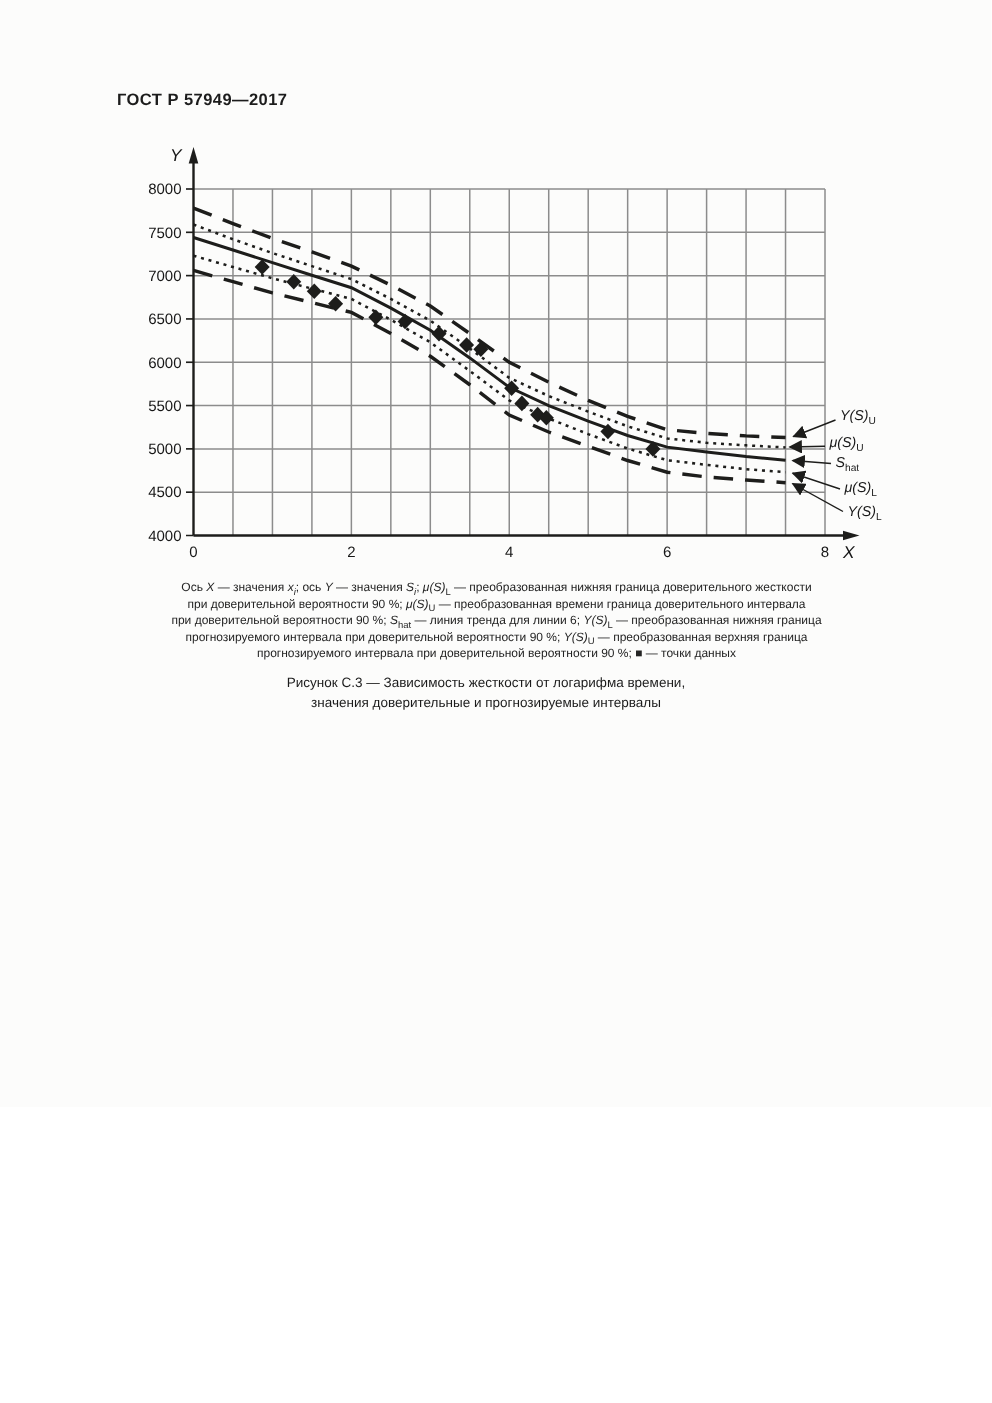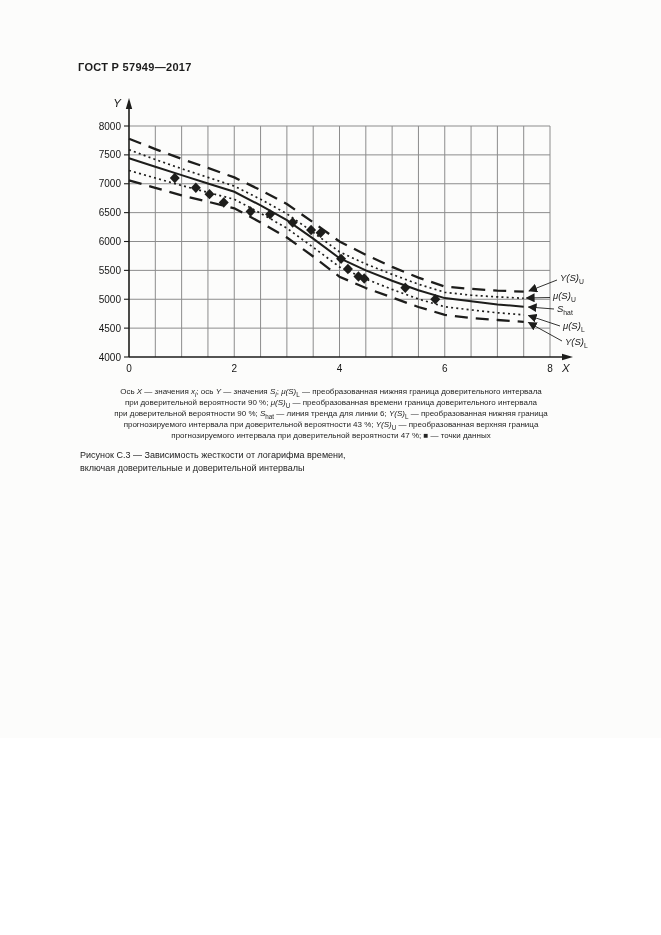--- a/index.html
+++ b/index.html
@@ -18,22 +18,22 @@
     position:absolute;font-size:9.5px;font-style:italic;white-space:nowrap;color:#191919;
   }
   .legend-label sub{font-size:6.8px;font-style:normal;line-height:0;}
   .caption{
     position:absolute;left:66px;top:386px;width:530px;
     text-align:center;font-size:8px;line-height:11px;color:#242424;
   }
   .caption .it{font-style:italic;}
   .caption sub{font-size:6.3px;line-height:0;}
   .fig-title{
-    position:absolute;left:80px;top:449px;width:520px;
-    font-size:9px;line-height:12.5px;color:#1c1c1c;
+    position:absolute;left:64px;top:449px;width:520px;
+    text-align:center;font-size:9px;line-height:12.5px;color:#1c1c1c;
   }
   .page-num{position:absolute;left:78px;top:841px;font-size:10px;}
 </style>
 </head>
 <body>
 
 <div class="page">
   <div class="header">ГОСТ Р 57949—2017</div>
 
   <svg id="chart-svg" width="661" height="385">
@@ -123,26 +123,26 @@
     </svg>
   <div id="legend">
       <span class="legend-label" style="left: 560px; top: 272px;"><span>Y(S)</span><sub>U</sub></span>
       <span class="legend-label" style="left: 553px; top: 290px;"><span>μ(S)</span><sub>U</sub></span>
       <span class="legend-label" style="left: 557px; top: 302.5px;"><span>S</span><sub>hat</sub></span>
       <span class="legend-label" style="left: 563px; top: 319.5px;"><span>μ(S)</span><sub>L</sub></span>
       <span class="legend-label" style="left: 565px; top: 335.5px;"><span>Y(S)</span><sub>L</sub></span>
     </div>
 
   <div id="caption" class="caption">
-      <div><span>Ось </span><span class="it">X</span><span> — значения </span><span class="it">x</span><sub class="it">i</sub><span>; ось </span><span class="it">Y</span><span> — значения </span><span class="it">S</span><sub class="it">i</sub><span>; </span><span class="it">μ(S)</span><sub>L</sub><span> — преобразованная нижняя граница доверительного интервала</span></div>
+      <div><span>Ось </span><span class="it">X</span><span> — значения </span><span class="it">x</span><sub class="it">i</sub><span>; ось </span><span class="it">Y</span><span> — значения </span><span class="it">S</span><sub class="it">i</sub><span>; </span><span class="it">μ(S)</span><sub>L</sub><span> — преобразованная нижняя граница доверительного жесткости</span></div>
       <div><span>при доверительной вероятности 90 %; </span><span class="it">μ(S)</span><sub>U</sub><span> — преобразованная времени граница доверительного интервала</span></div>
       <div><span>при доверительной вероятности 90 %; </span><span class="it">S</span><sub>hat</sub><span> — линия тренда для линии 6; </span><span class="it">Y(S)</span><sub>L</sub><span> — преобразованная нижняя граница</span></div>
-      <div><span>прогнозируемого интервала при доверительной вероятности 43 %; </span><span class="it">Y(S)</span><sub>U</sub><span> — преобразованная верхняя граница</span></div>
-      <div><span>прогнозируемого интервала при доверительной вероятности 47 %; ■ — точки данных</span></div>
+      <div><span>прогнозируемого интервала при доверительной вероятности 90 %; </span><span class="it">Y(S)</span><sub>U</sub><span> — преобразованная верхняя граница</span></div>
+      <div><span>прогнозируемого интервала при доверительной вероятности 90 %; ■ — точки данных</span></div>
     </div>
 
   <div class="fig-title">
     <div>Рисунок С.3 — Зависимость жесткости от логарифма времени,</div>
-    <div>включая доверительные и доверительной интервалы</div>
+    <div>значения доверительные и прогнозируемые интервалы</div>
   </div>
 
   <div class="page-num">34</div>
 </div>
 
 </body></html>

